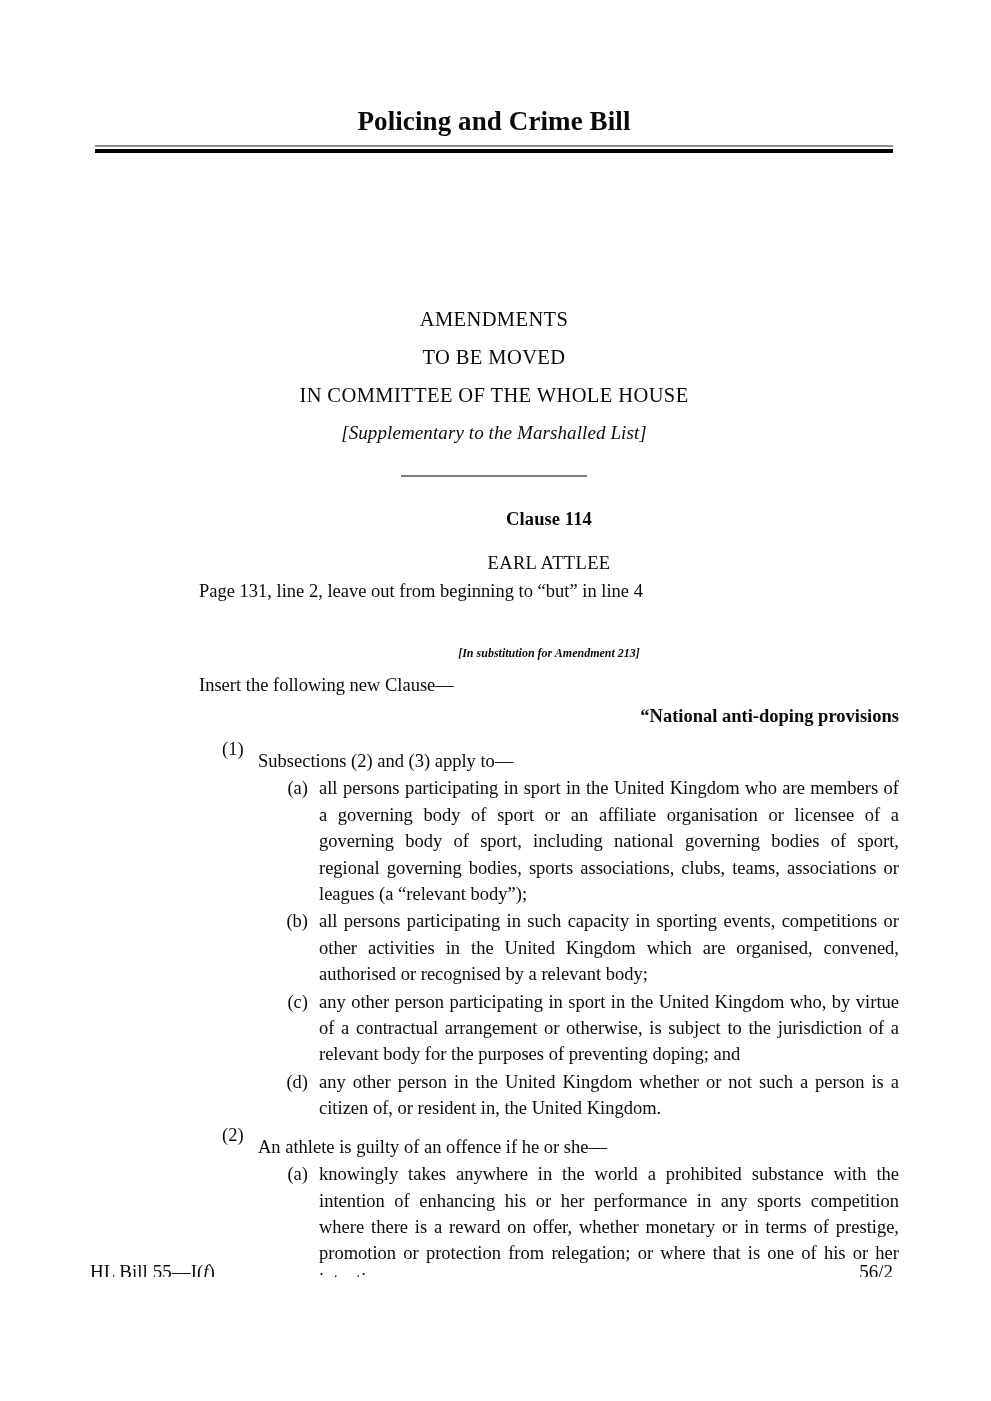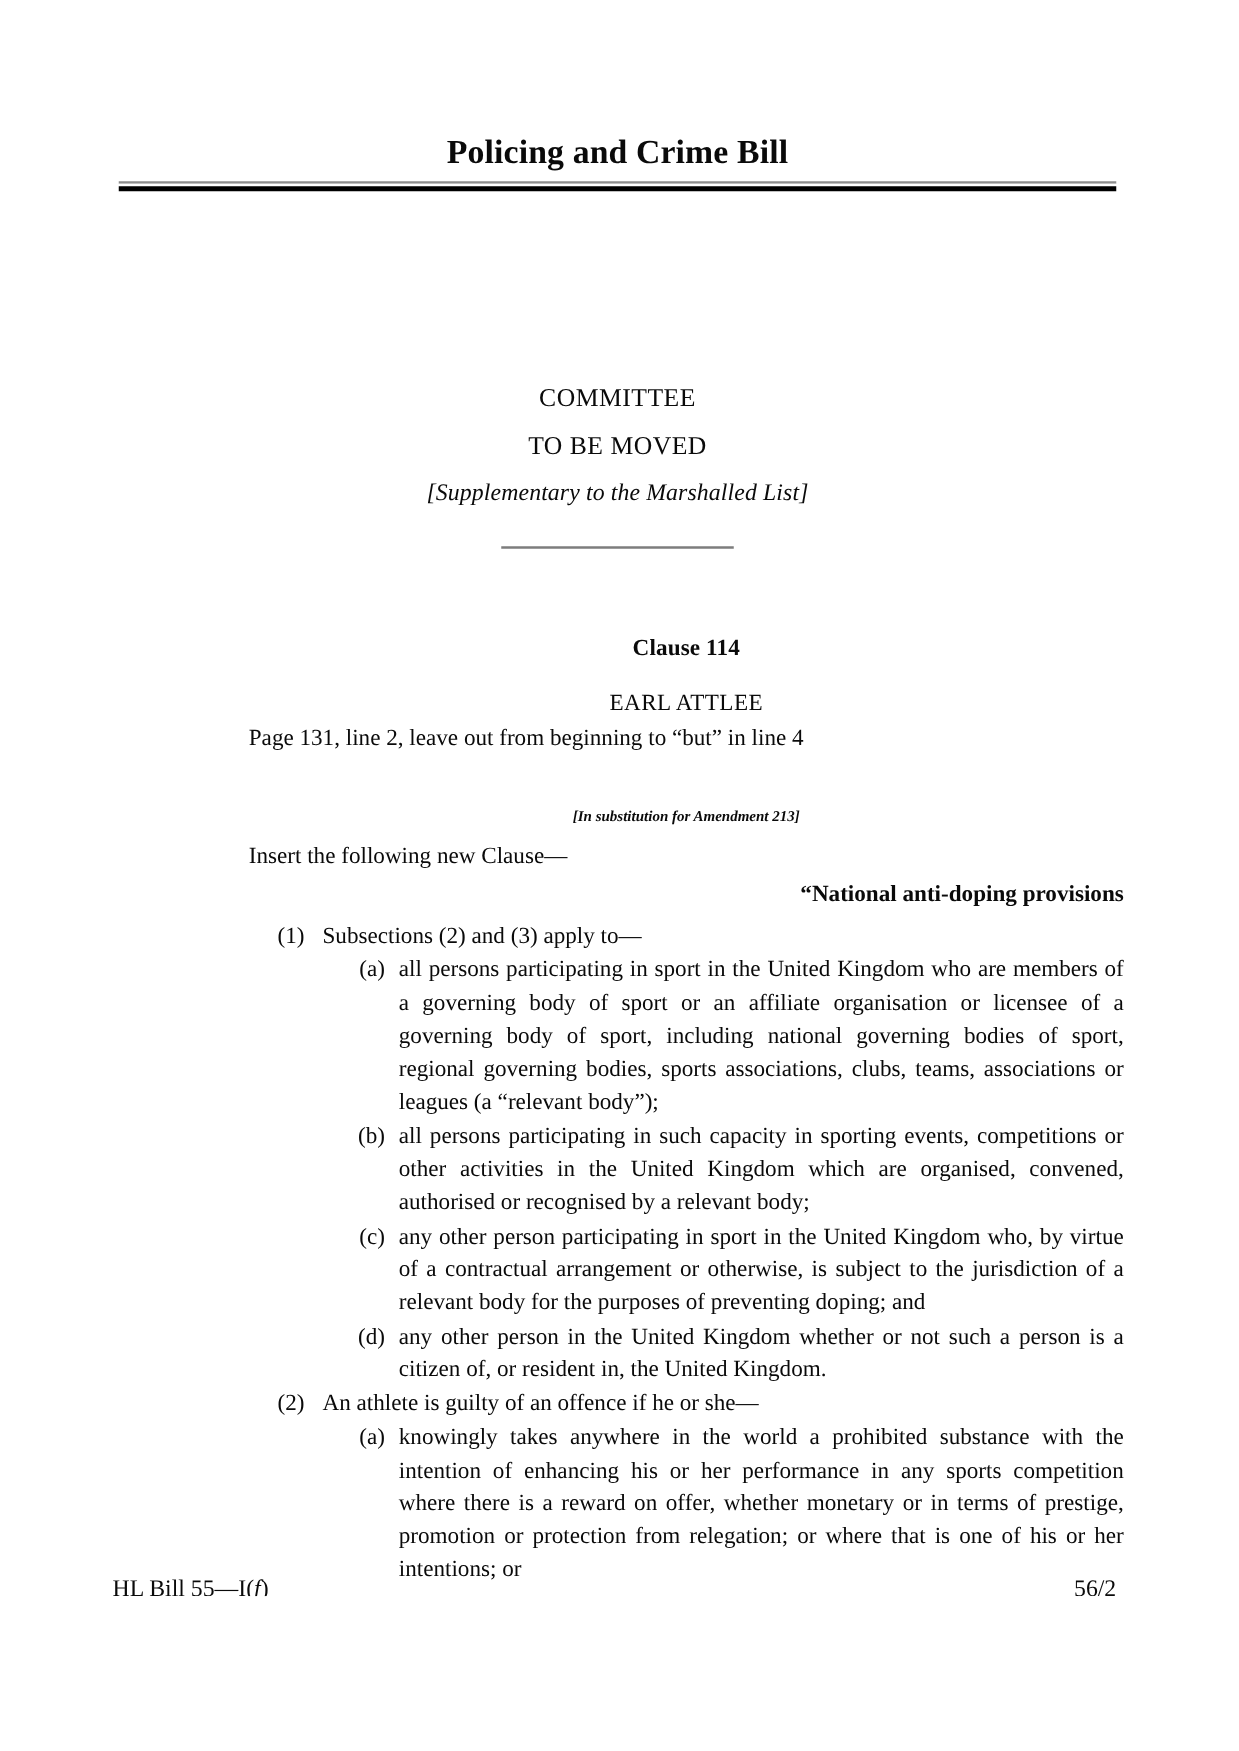--- a/index.html
+++ b/index.html
@@ -157,21 +157,21 @@
     text-align: right;
     padding-right: 11px;
     box-sizing: content-box;
   }
   .prov .ptext {
     flex: 1 1 auto;
     text-align: justify;
     text-justify: inter-word;
     hyphens: none;
   }
-  .prov .ptext.nojust { text-align: left; }
+  .prov .ptext.nojust { text-align: left; margin-top: 12px; }
 
   .prov.level1 + .prov.level2 { margin-top: 1px; }
   .prov.level2 + .prov.level2 { margin-top: 1px; }
 
   
   .footer {
     position: absolute;
     left: 90px;
     top: 1261px;
     width: 803px;
@@ -190,22 +190,23 @@
   <div class="masthead">
     <h1 class="doc-title">Policing and Crime Bill</h1>
     <div class="rule-double">
       <div class="rule-thin"></div>
       <div class="rule-gap"></div>
       <div class="rule-thick"></div>
     </div>
   </div>
 
   <div class="headblock">
-    <div class="hline">COMMITTEE</div>
+    <div class="hline">AMENDMENTS</div>
     <div class="hline">TO BE MOVED</div>
+    <div class="hline">IN COMMITTEE OF THE WHOLE HOUSE</div>
     <div class="subtitle">[Supplementary to the Marshalled List]</div>
     <div class="divider-wrap">
       <div class="divider-short"></div>
     </div>
   </div>
 
   <div class="body-col">
 
     <div class="centered clause-head">Clause 114</div>
     <div class="sp-18"></div>

